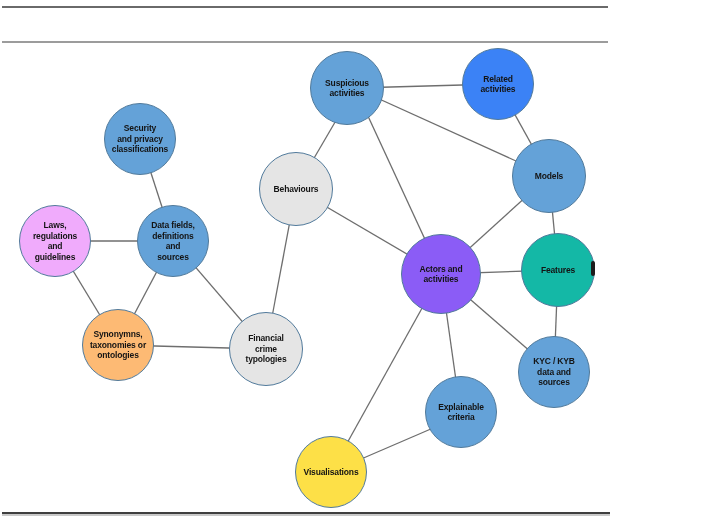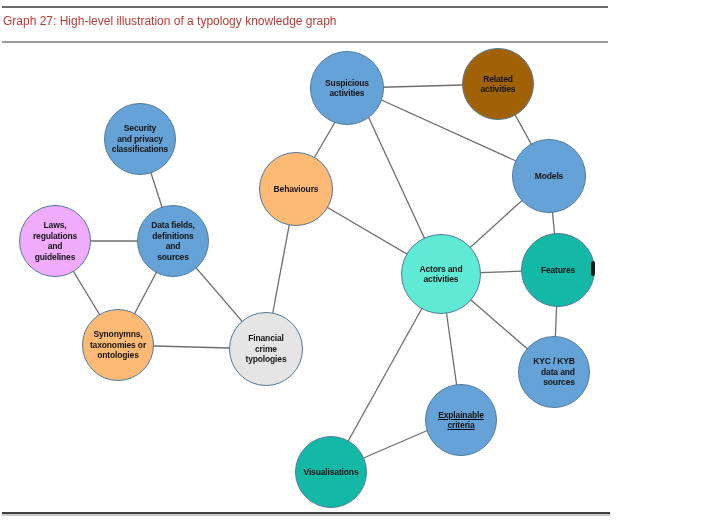--- a/index.html
+++ b/index.html
@@ -29,21 +29,20 @@
   .stray{
     position:absolute;left:591px;top:261px;width:4px;height:15px;
     background:#1c1c1c;border-radius:2px;
   }
 </style>
 </head>
 <body>
 
 <div class="page">
   <div class="rule rule-top"></div>
-  <div class="title" style="color: rgb(185, 60, 55);">Graph 27: High-level illustration of a typology knowledge graph</div>
   <div class="rule rule-mid"></div>
 
   <div class="graph-area">
     <svg class="edges" width="711" height="524">
         <line x1="355" y1="88" x2="498" y2="84" stroke="#6e6e6e" stroke-width="1.3"></line>
         <line x1="355" y1="88" x2="296" y2="189" stroke="#6e6e6e" stroke-width="1.3"></line>
         <line x1="355" y1="88" x2="549" y2="176" stroke="#6e6e6e" stroke-width="1.3"></line>
         <line x1="355" y1="88" x2="441" y2="274" stroke="#6e6e6e" stroke-width="1.3"></line>
         <line x1="498" y1="84" x2="549" y2="176" stroke="#6e6e6e" stroke-width="1.3"></line>
         <line x1="549" y1="176" x2="441" y2="274" stroke="#6e6e6e" stroke-width="1.3"></line>
@@ -61,74 +60,74 @@
         <line x1="118" y1="345" x2="266" y2="349" stroke="#6e6e6e" stroke-width="1.3"></line>
         <line x1="441" y1="274" x2="461" y2="416" stroke="#6e6e6e" stroke-width="1.3"></line>
         <line x1="441" y1="274" x2="331" y2="472" stroke="#6e6e6e" stroke-width="1.3"></line>
         <line x1="461" y1="416" x2="331" y2="472" stroke="#6e6e6e" stroke-width="1.3"></line>
       </svg>
     <div>
         <div class="node" style="left: 310px; top: 51px; height: 74px; width: 74px; background: rgb(100, 162, 216); border-color: rgb(81, 122, 155);">
           <span class="node-label">Suspicious
 activities</span>
         </div>
-        <div class="node" style="left: 462px; top: 48px; height: 72px; width: 72px; background: #a16207; border-color: rgb(81, 122, 155);">
+        <div class="node" style="left: 462px; top: 48px; height: 72px; width: 72px; background: #3b82f6; border-color: rgb(81, 122, 155);">
           <span class="node-label">Related
 activities</span>
         </div>
         <div class="node" style="left: 104px; top: 103px; height: 72px; width: 72px; background: rgb(100, 162, 216); border-color: rgb(81, 122, 155); justify-content: center;">
           <span class="node-label">Security
 and privacy
 classifications</span>
         </div>
-        <div class="node" style="left: 259px; top: 152px; height: 74px; width: 74px; background: #fdba74; border-color: rgb(81, 122, 155);">
+        <div class="node" style="left: 259px; top: 152px; height: 74px; width: 74px; background: #e5e5e5; border-color: rgb(81, 122, 155);">
           <span class="node-label">Behaviours</span>
         </div>
         <div class="node" style="left: 512px; top: 139px; height: 74px; width: 74px; background: rgb(100, 162, 216); border-color: rgb(81, 122, 155); text-align: right;">
           <span class="node-label">Models</span>
         </div>
         <div class="node" style="left: 19px; top: 205px; height: 72px; width: 72px; background: #f0abfc; border-color: rgb(81, 122, 155);">
           <span class="node-label">Laws,
 regulations
 and
 guidelines</span>
         </div>
         <div class="node" style="left: 137px; top: 205px; height: 72px; width: 72px; background: rgb(100, 162, 216); border-color: rgb(81, 122, 155);">
           <span class="node-label">Data fields,
 definitions
 and
 sources</span>
         </div>
-        <div class="node" style="left: 401px; top: 234px; height: 80px; width: 80px; background: #5eead4; border-color: rgb(81, 122, 155);">
+        <div class="node" style="left: 401px; top: 234px; height: 80px; width: 80px; background: #8b5cf6; border-color: rgb(81, 122, 155);">
           <span class="node-label">Actors and
 activities</span>
         </div>
         <div class="node" style="left: 521px; top: 233px; height: 74px; width: 74px; background: #14b8a6; border-color: rgb(81, 122, 155);">
           <span class="node-label">Features</span>
         </div>
         <div class="node" style="left: 82px; top: 309px; height: 72px; width: 72px; background: #fdba74; border-color: rgb(81, 122, 155);">
           <span class="node-label">Synonymns,
 taxonomies or
 ontologies</span>
         </div>
         <div class="node" style="left: 229px; top: 312px; height: 74px; width: 74px; background: #e5e5e5; border-color: rgb(81, 122, 155);">
           <span class="node-label">Financial
 crime
 typologies</span>
         </div>
-        <div class="node" style="left: 518px; top: 336px; height: 72px; width: 72px; background: rgb(100, 162, 216); border-color: rgb(81, 122, 155); text-align: right;">
+        <div class="node" style="left: 518px; top: 336px; height: 72px; width: 72px; background: rgb(100, 162, 216); border-color: rgb(81, 122, 155);">
           <span class="node-label">KYC / KYB
 data and
 sources</span>
         </div>
-        <div class="node" style="left: 425px; top: 384px; height: 72px; width: 72px; background: rgb(100, 162, 216); border-color: rgb(81, 122, 155); text-decoration: underline;">
+        <div class="node" style="left: 425px; top: 376px; height: 72px; width: 72px; background: rgb(100, 162, 216); border-color: rgb(81, 122, 155);">
           <span class="node-label">Explainable
 criteria</span>
         </div>
-        <div class="node" style="left: 295px; top: 436px; height: 72px; width: 72px; background: #14b8a6; border-color: rgb(81, 122, 155);">
+        <div class="node" style="left: 295px; top: 436px; height: 72px; width: 72px; background: #fde047; border-color: rgb(81, 122, 155);">
           <span class="node-label">Visualisations</span>
         </div>
       </div>
     <div class="stray"></div>
   </div>
 
   <div class="rule rule-bottom"></div>
 </div>
 
 </body></html>

